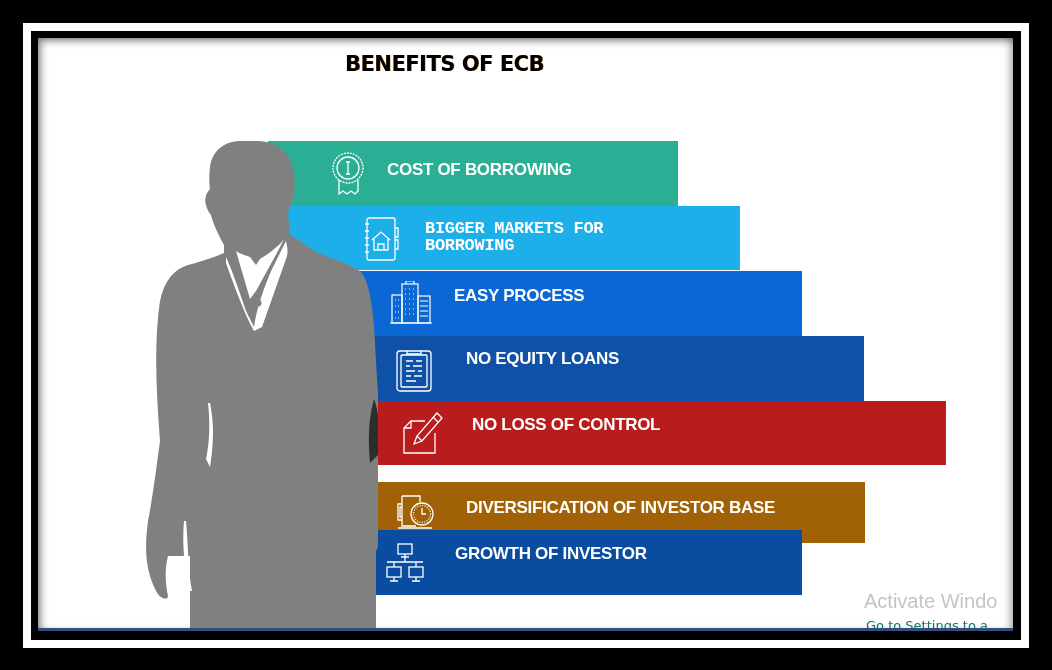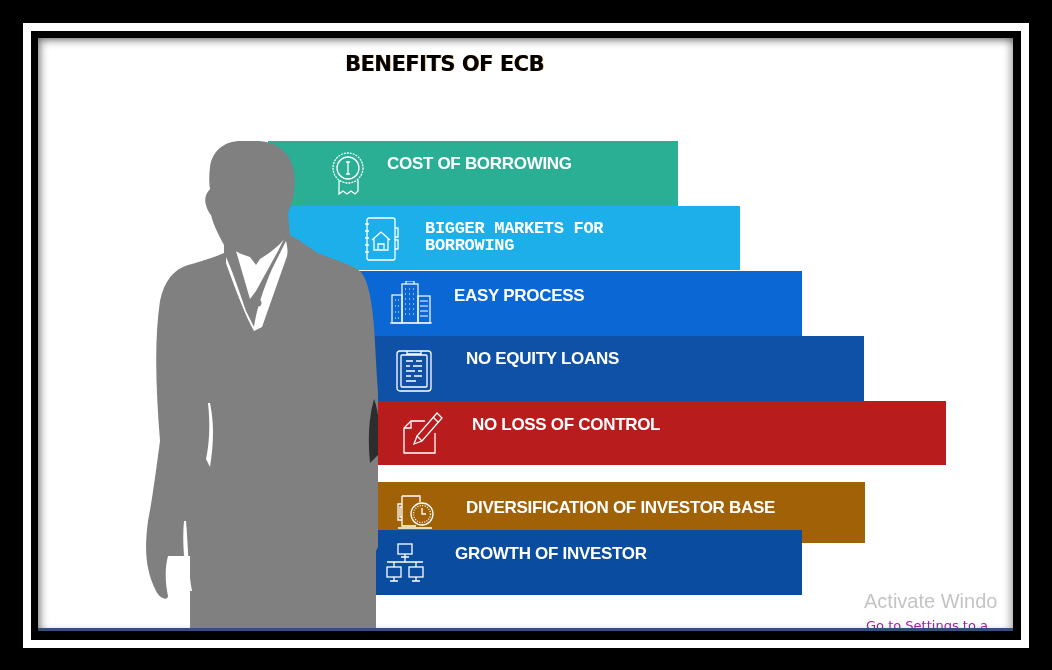--- a/index.html
+++ b/index.html
@@ -37,21 +37,21 @@
   .banner .label {
     position: absolute; top: 12px; font-weight: bold; font-size: 17px; line-height: 17px;
     letter-spacing: -0.3px; white-space: nowrap;
   }
   .silhouette { position: absolute; left: 100px; top: 103px; width: 240px; height: 490px; }
   .watermark {
     position: absolute; left: 826px; top: 552px; color: #c4c4c4; font-size: 20px;
     font-family: Liberation Sans, sans-serif; white-space: nowrap;
   }
   .watermark-sub {
-    position: absolute; left: 828px; top: 580px; color: #a21caf; font-size: 13px;
+    position: absolute; left: 828px; top: 580px; color: #0f766e; font-size: 13px;
     font-family: "DejaVu Sans", sans-serif; white-space: nowrap;
   }
 </style>
 </head>
 <body>
 
 <div class="frame-white"></div>
 <div class="frame-black"></div>
 
 <div class="slide">
@@ -60,21 +60,21 @@
 
   <div class="banner" style="top:103px; width:410px; height:65px; background:#2aae94;">
     <span class="icon" style="left:62px; top:10px; width:36px; height:46px;">
       <svg viewBox="0 0 36 46" fill="none" stroke="#fff" stroke-width="1.3">
         <circle cx="18" cy="17" r="15" stroke-dasharray="2 1"></circle>
         <circle cx="18" cy="17" r="11"></circle>
         <path d="M16 11h4M18 11v12M16 23h4"></path>
         <path d="M9 29v14l4-3 4 3 4-3 4 3 3-3V29"></path>
       </svg>
     </span>
-    <span class="label" style="left:119px; top:14px;">COST OF BORROWING</span>
+    <span class="label" style="left:119px; top:20px;">COST OF BORROWING</span>
   </div>
 
   <div class="banner" style="top:168px; width:472px; height:64px; background:#1cafea;font-family:Liberation Mono, monospace;">
     <span class="icon" style="left:94px; top:10px; width:40px; height:46px;">
       <svg viewBox="0 0 40 46" fill="none" stroke="#fff" stroke-width="1.3">
         <rect x="5" y="2" width="28" height="42" rx="2"></rect>
         <path d="M3 8h4M3 15h4M3 22h4M3 29h4M3 36h4"></path>
         <path d="M33 12h3v9h-3M33 24h3v9h-3"></path>
         <path d="M10 24l9-8 9 8M12 22v12h14V22M16 34v-6h6v6"></path>
       </svg>

